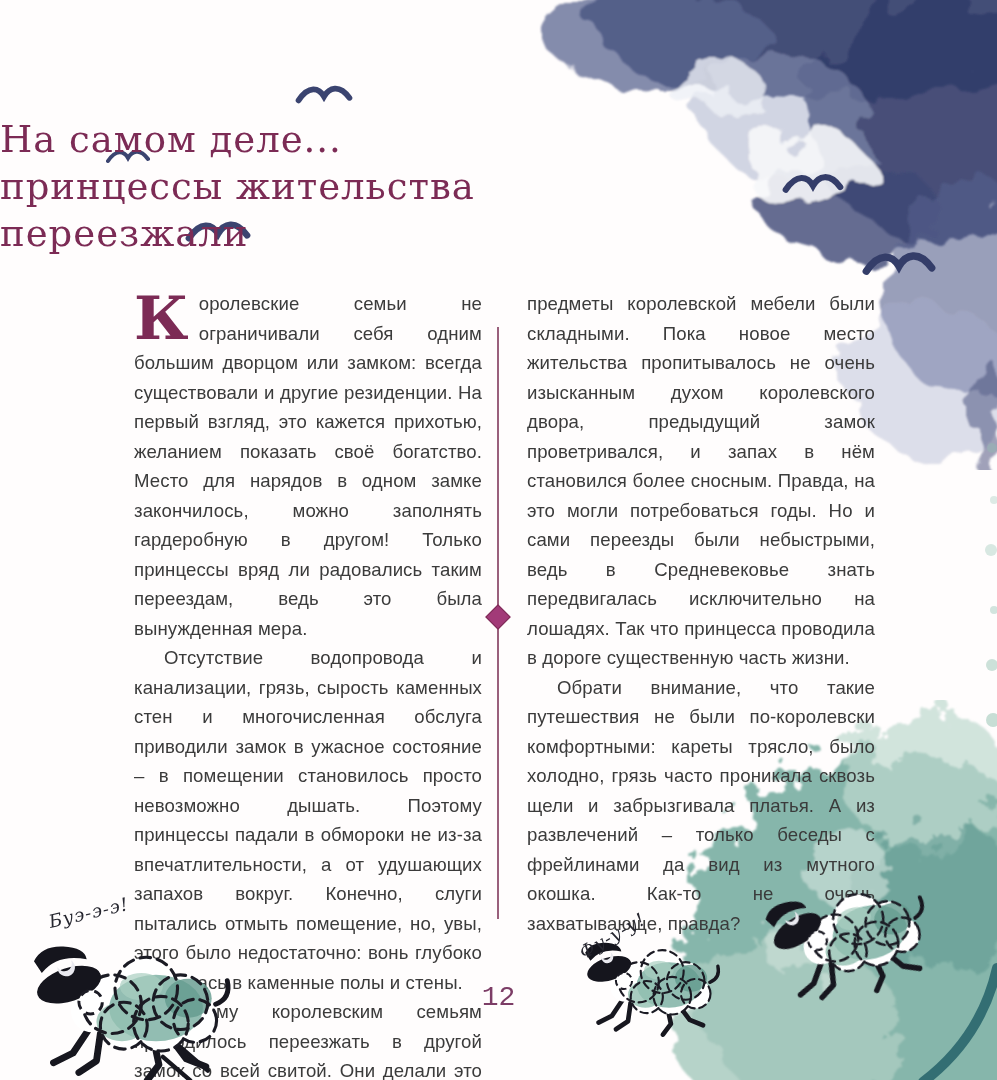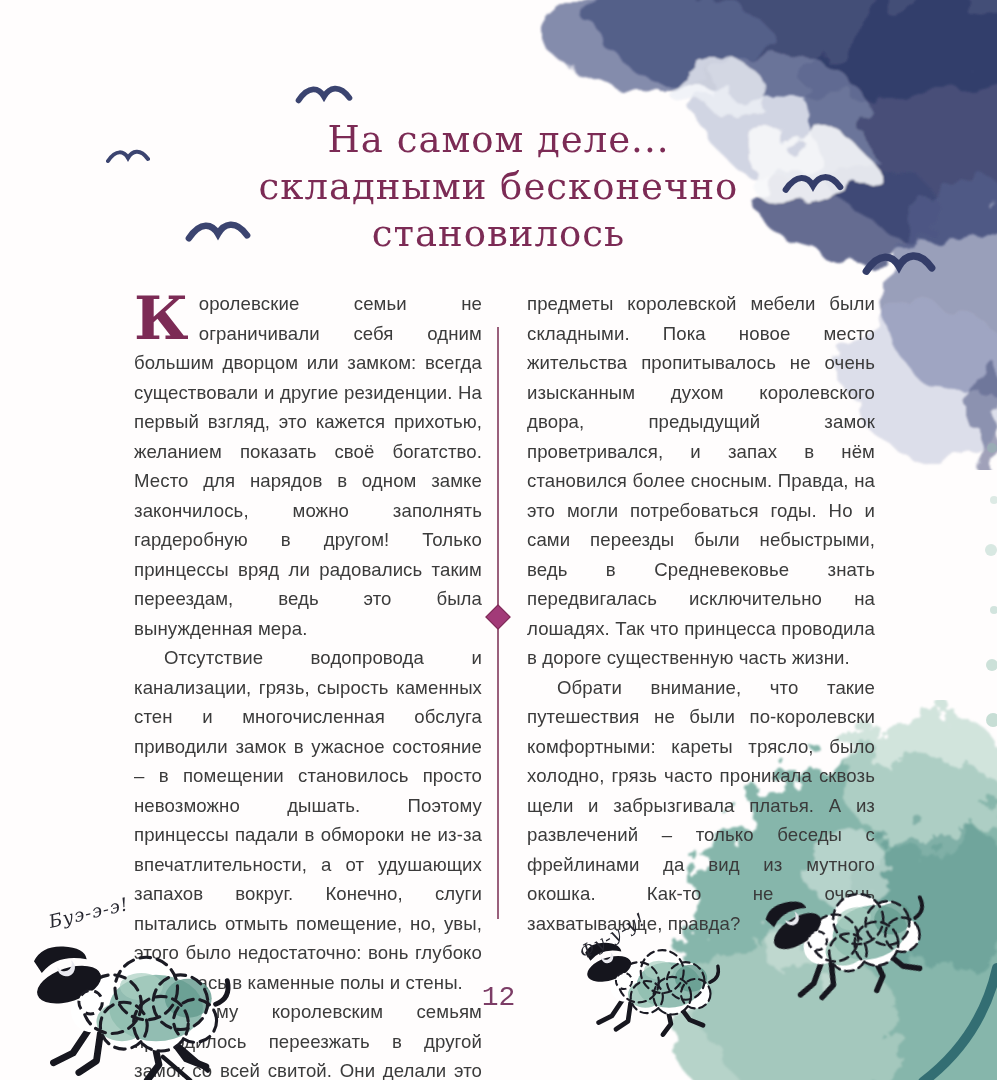--- a/index.html
+++ b/index.html
@@ -4,21 +4,21 @@
 <style>
   html,body{margin:0;padding:0;background:#888;}
   .page{
     position:relative; width:997px; height:1080px; margin:0 auto;
     background:#fffdfd; overflow:hidden;
     font-family:"Liberation Sans", sans-serif;
   }
   
   .title{
     position:absolute; top:116px; left:0; width:100%;
-    text-align:center; color:#7c2b55;
+    text-align:left; color:#7c2b55;
     font-family:"DejaVu Serif", serif;
     font-size:37px; line-height:47px; letter-spacing:1px;
   }
   
   .col{
     position:absolute; top:289px; width:348px;
     color:#3b3b3b; font-size:18.6px; line-height:29.5px;
     text-align:justify; letter-spacing:0.1px;
   }
   .col-left{left:134px;}
@@ -129,22 +129,22 @@
   </svg>
   <svg class="art bird" style="left:782px;top:168px;" width="62" height="30" viewBox="0 0 44 22">
     <path d="M2 16 C10 4,18 6,22 13 C26 6,34 3,42 14" fill="none" stroke="#343d69" stroke-width="4.5" stroke-linecap="round"></path>
   </svg>
   <svg class="art bird" style="left:862px;top:245px;" width="74" height="36" viewBox="0 0 44 22">
     <path d="M2 16 C10 4,18 6,22 13 C26 6,34 3,42 14" fill="none" stroke="#343d69" stroke-width="4.5" stroke-linecap="round"></path>
   </svg>
 
   <div class="title">
     <div>На самом деле...</div>
-    <div>складными бесконечно</div>
-    <div>становилось</div>
+    <div>принцессы жительства</div>
+    <div>переезжали</div>
   </div>
 
   <div class="col col-left">
     <p><span class="dropcap">К</span><span>оролевские семьи не ограничивали себя одним большим дворцом или замком: всегда существовали и другие резиденции. На первый взгляд, это кажется прихотью, желанием показать своё богатство. Место для нарядов в одном замке закончилось, можно заполнять гардеробную в другом! Только принцессы вряд ли радовались таким переездам, ведь это была вынужденная мера.</span></p>
     <p class="indent">Отсутствие водопровода и канализации, грязь, сырость каменных стен и многочисленная обслуга приводили замок в ужасное состояние – в помещении становилось просто невозможно дышать. Поэтому принцессы падали в обмороки не из-за впечатлительности, а от удушающих запахов вокруг. Конечно, слуги пытались отмыть помещение, но, увы, этого было недостаточно: вонь глубоко въедалась в каменные полы и стены.</p>
     <p class="indent">Поэтому королевским семьям приходилось переезжать в другой замок со всей свитой. Они делали это настолько часто, что многие</p>
   </div>
 
   <div class="divider">
     <span class="diamond"></span>

